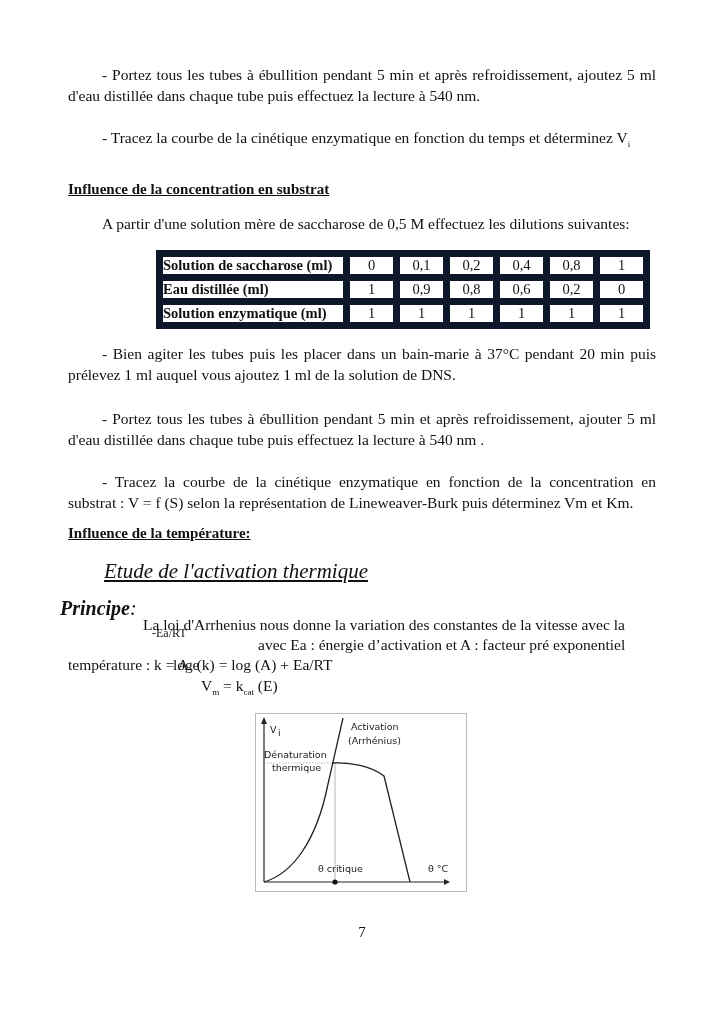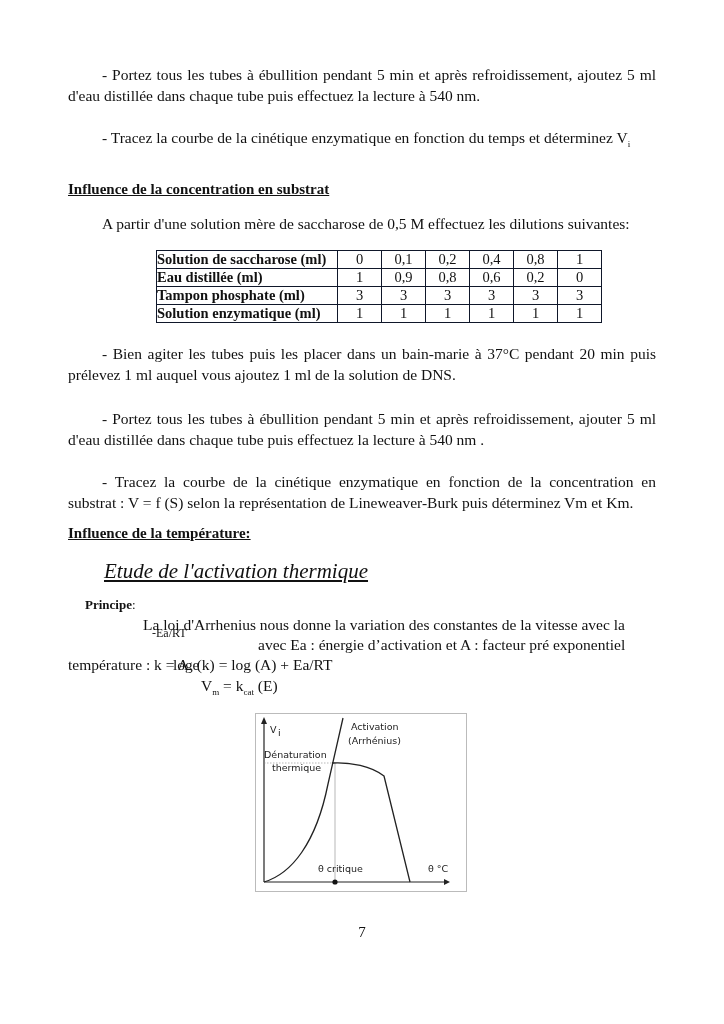--- a/index.html
+++ b/index.html
@@ -3,25 +3,25 @@
 <meta charset="utf-8">
 <style>
   html, body { margin: 0; padding: 0; background: #ffffff; }
   body { width: 724px; height: 1024px; position: relative; overflow: hidden;
          font-family: "Liberation Serif", serif; color: #111; font-size: 15.5px; }
   .p { position: absolute; left: 68px; width: 588px; line-height: 21px; }
   .just { text-align: justify; text-align-last: left; }
   .indent { text-indent: 34px; }
   .heading { position: absolute; left: 68px; font-weight: bold; text-decoration: underline; font-size: 15px; }
   .subheading { position: absolute; left: 104px; font-style: italic; text-decoration: underline; font-size: 21px; }
-  .principe { position: absolute; left: 85px; font-size: 13px; }
+  .principe { position: absolute; left: 60px; font-style: italic; font-size: 20px; }
   .principe b { font-weight: bold; }
   sub, sup { font-size: 9px; }
   table.dil { position: absolute; left: 156px; top: 250px; border-collapse: collapse; font-size: 14.5px; }
-  table.dil td { border: 1px solid #0f172a; height: 17px; padding: 0 0; line-height: 17px; }
+  table.dil td { border: 7px solid #0f172a; height: 17px; padding: 0 0; line-height: 17px; }
   table.dil td.lbl { width: 180px; font-weight: bold; text-align: left; }
   table.dil td.v { width: 43px; text-align: center; }
   .formula { position: absolute; font-size: 15.5px; white-space: nowrap; }
   .fig { position: absolute; left: 255px; top: 713px; width: 210px; height: 177px; border: 1px solid #bbb; }
   .fig svg { display: block; }
   .pageno { position: absolute; left: 0; width: 724px; top: 924px; text-align: center; font-size: 15px; }
   .figtxt { font-family: "DejaVu Sans", sans-serif; font-size: 9.5px; fill: #222; }
 </style>
 </head>
 <body>
@@ -44,29 +44,20 @@
         <td class="v">1</td>
       </tr>
       <tr>
         <td class="lbl">Eau distillée (ml)</td>
         <td class="v">1</td>
         <td class="v">0,9</td>
         <td class="v">0,8</td>
         <td class="v">0,6</td>
         <td class="v">0,2</td>
         <td class="v">0</td>
-      </tr>
-      <tr>
-        <td class="lbl">Tampon phosphate (ml)</td>
-        <td class="v">3</td>
-        <td class="v">3</td>
-        <td class="v">3</td>
-        <td class="v">3</td>
-        <td class="v">3</td>
-        <td class="v">3</td>
       </tr>
       <tr>
         <td class="lbl">Solution enzymatique (ml)</td>
         <td class="v">1</td>
         <td class="v">1</td>
         <td class="v">1</td>
         <td class="v">1</td>
         <td class="v">1</td>
         <td class="v">1</td>
       </tr>

